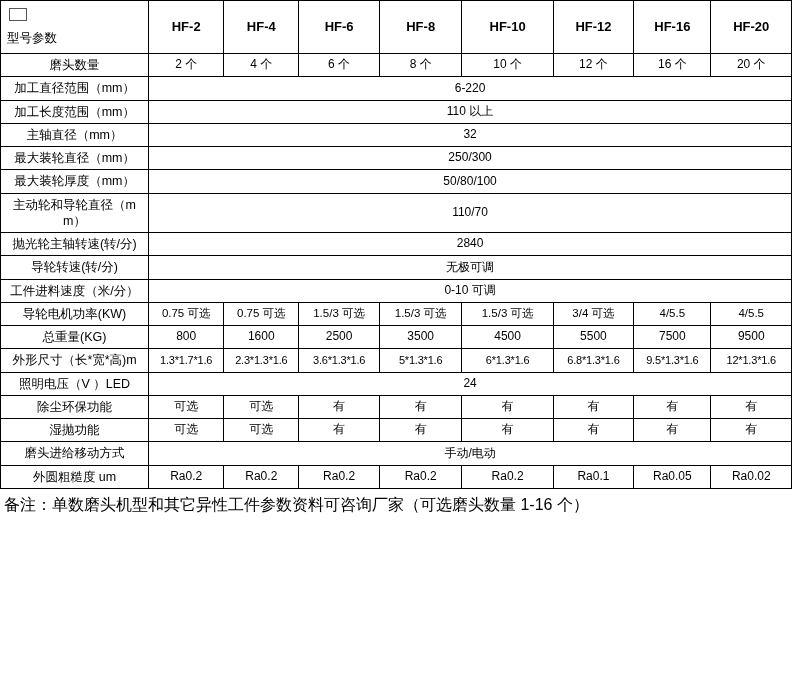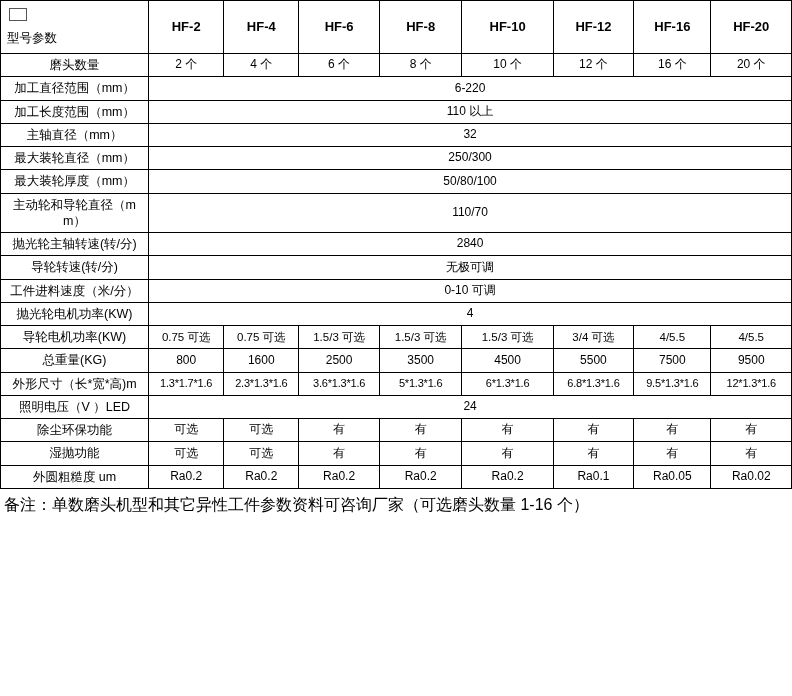--- a/index.html
+++ b/index.html
@@ -144,24 +144,20 @@
         </tr>
         <tr>
           <td class="label">导轮转速(转/分)</td>
           <td colspan="8">无极可调</td>
         </tr>
         <tr>
           <td class="label">工件进料速度（米/分）</td>
           <td colspan="8">0-10 可调</td>
         </tr>
         <tr>
-          <td class="label">抛光轮电机功率(KW)</td>
-          <td colspan="8">4</td>
-        </tr>
-        <tr>
           <td class="label">导轮电机功率(KW)</td>
           <td class="small">0.75  可选</td>
           <td class="small">0.75 可选</td>
           <td class="small">1.5/3 可选</td>
           <td class="small">1.5/3 可选</td>
           <td class="small">1.5/3 可选</td>
           <td class="small">3/4 可选</td>
           <td class="small">4/5.5</td>
           <td class="small">4/5.5</td>
         </tr>
@@ -207,20 +203,24 @@
           <td>可选</td>
           <td>可选</td>
           <td>有</td>
           <td>有</td>
           <td>有</td>
           <td>有</td>
           <td>有</td>
           <td>有</td>
         </tr>
         <tr>
+          <td class="label">磨头进给移动方式</td>
+          <td colspan="8">手动/电动</td>
+        </tr>
+        <tr>
           <td class="label">外圆粗糙度 um</td>
           <td>Ra0.2</td>
           <td>Ra0.2</td>
           <td>Ra0.2</td>
           <td>Ra0.2</td>
           <td>Ra0.2</td>
           <td>Ra0.1</td>
           <td>Ra0.05</td>
           <td>Ra0.02</td>
         </tr>

